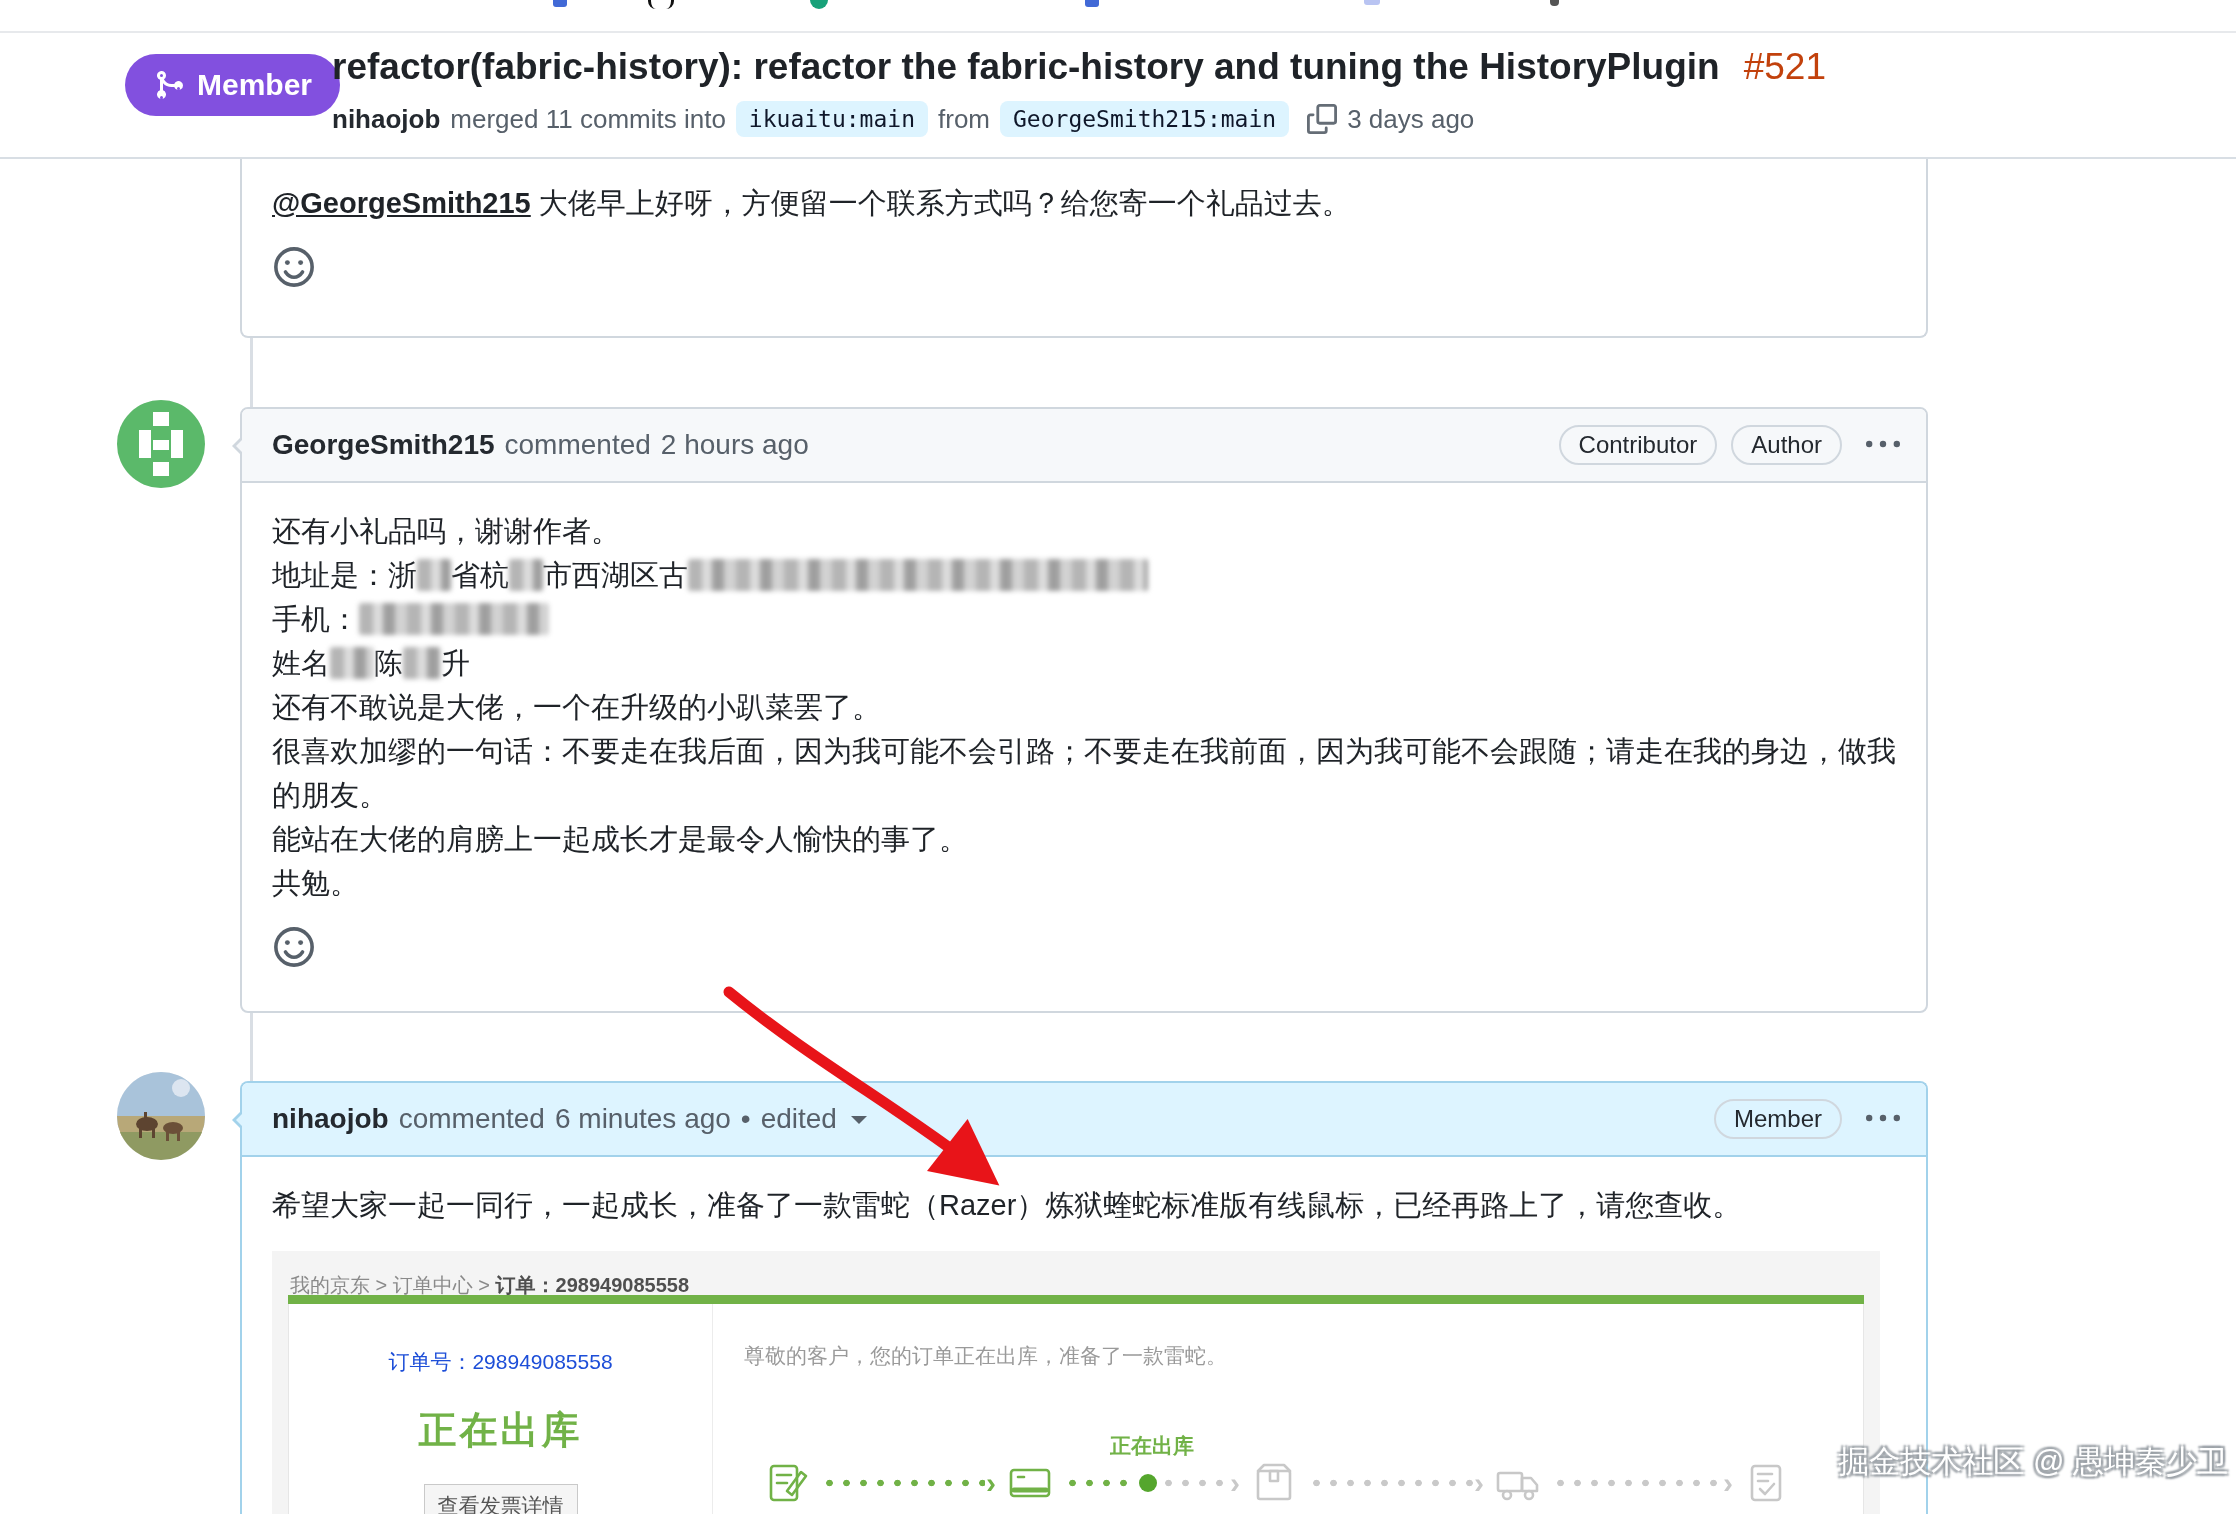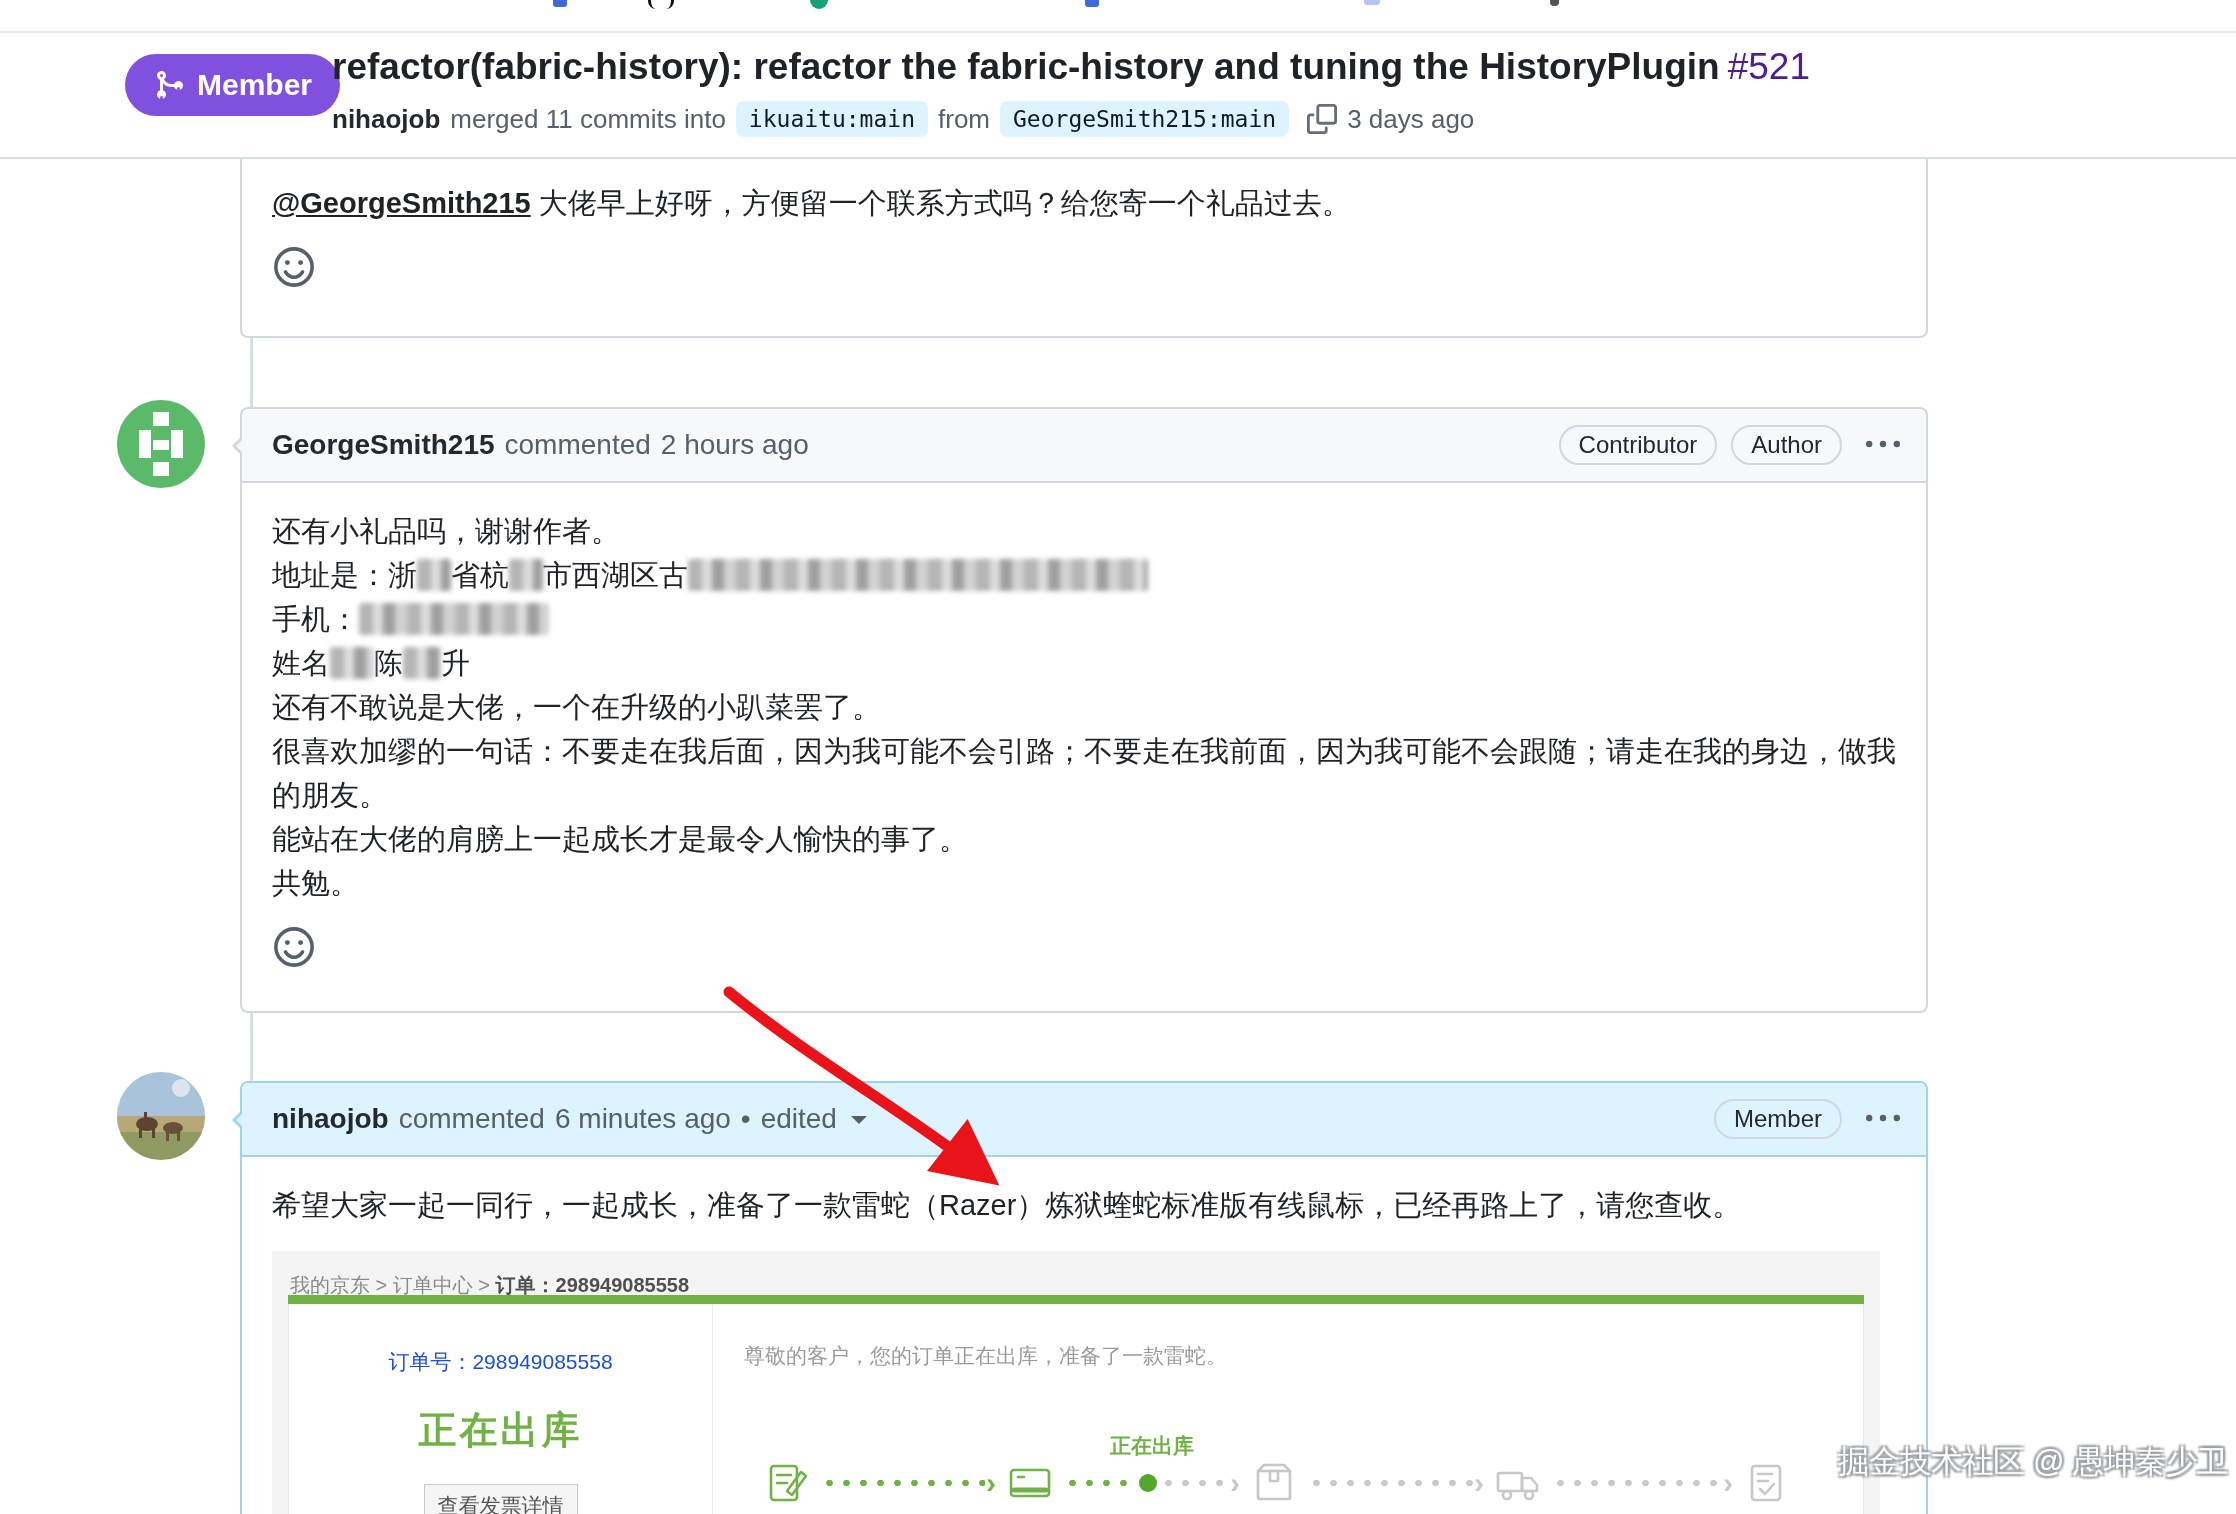--- a/index.html
+++ b/index.html
@@ -14,21 +14,21 @@
   .frag-teal{width:18px;height:9px;background:#18a179;border-radius:0 0 9px 9px;}
   .frag-gray{width:9px;height:6px;background:#555;border-radius:0 0 4px 4px;}
   .frag-faint{width:16px;height:5px;background:#b9c4f2;border-radius:0 0 3px 3px;}
 
   
   .pr-header{position:absolute;left:0;top:33px;width:100%;height:124px;background:#fff;border-bottom:2px solid #d8dee4;z-index:3;}
   .merged-badge{position:absolute;left:125px;top:21px;height:62px;border-radius:32px;background:#8250df;color:#fff;
                 display:flex;align-items:center;gap:12px;padding:0 28px;font-size:30px;font-weight:600;}
   .merged-badge svg{width:32px;height:32px;display:block;}
   .pr-title{position:absolute;left:332px;top:13px;font-size:37px;font-weight:700;color:#1f2328;white-space:nowrap;}
-  .pr-number{color:#4c1d95;font-weight:500;margin-left:8px;text-align:right;}
+  .pr-number{color:#c2410c;font-weight:500;margin-left:24px;text-align:right;}
   .pr-sub{position:absolute;left:332px;top:68px;display:flex;align-items:center;gap:10px;font-size:26px;color:#57606a;white-space:nowrap;}
   .pr-sub b{color:#24292f;font-weight:700;}
   .branch{font-family:"DejaVu Sans Mono","Liberation Mono",monospace;font-size:23px;color:#0f172a;background:#ddf4ff;
           padding:5px 13px;border-radius:8px;}
   .copy-ic{width:30px;height:30px;margin-left:8px;color:#656d76;}
   .copy-ic svg{width:30px;height:30px;display:block;}
 
   
   .vline{position:absolute;left:250px;top:157px;height:1357px;width:3px;background:#d9dee4;z-index:0;}
 

